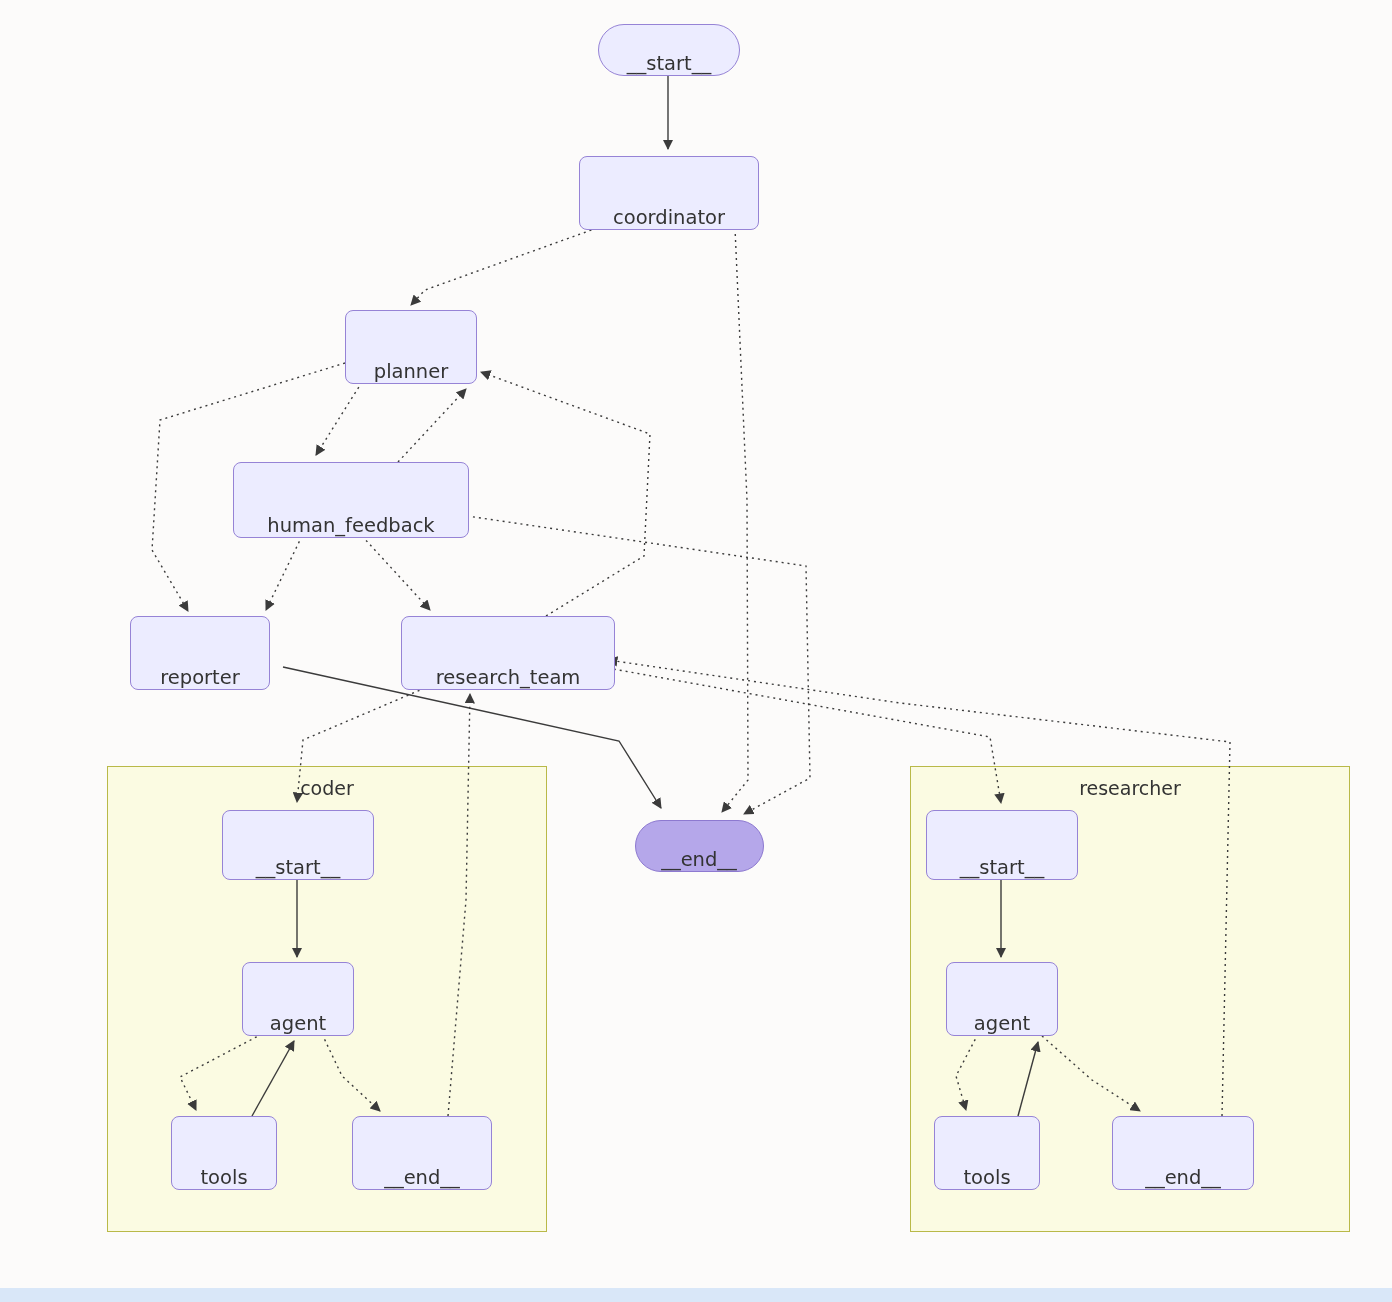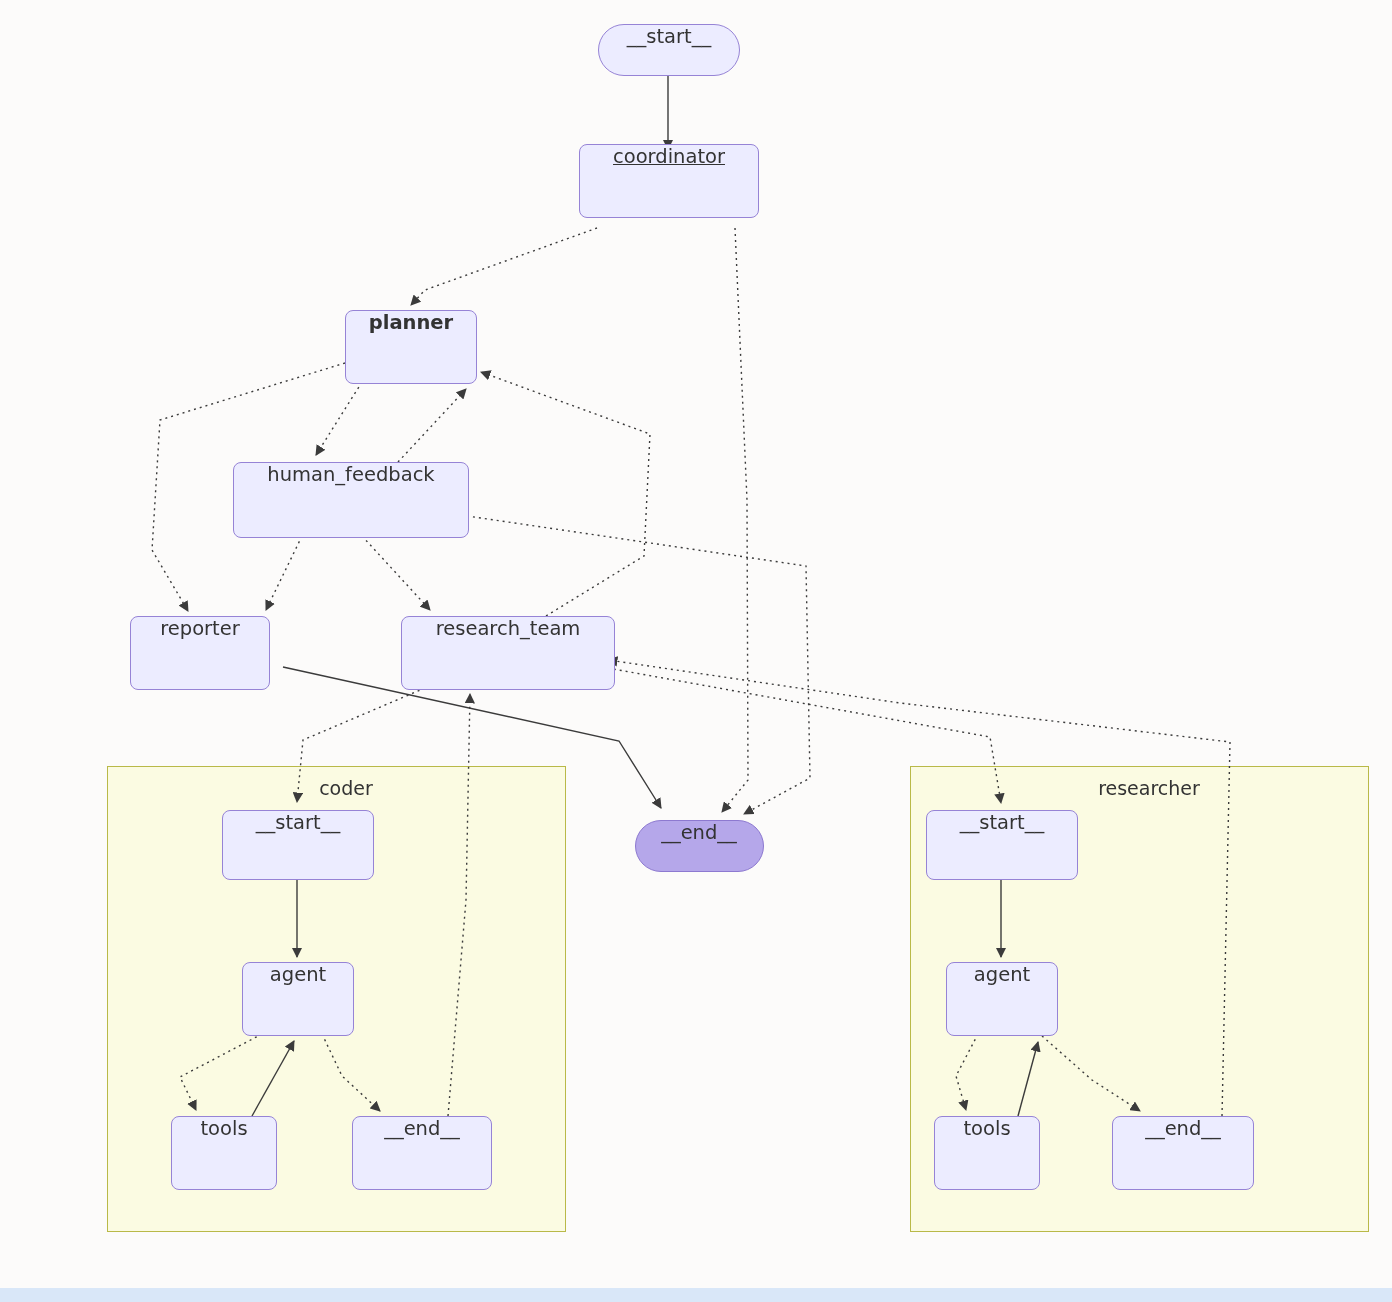--- a/index.html
+++ b/index.html
@@ -5,29 +5,28 @@
   html,body{margin:0;padding:0;}
   .page{
     position:relative;width:1392px;height:1302px;overflow:hidden;
     background:var(--bg,#fcfbfa);
     font-family:"DejaVu Sans","Liberation Sans",sans-serif;
   }
   .subgraph{
     position:absolute;
     background:var(--subgraph-fill,#fbfbe2);
     border:1px solid var(--subgraph-border,#b9b948);
-    padding-left:19px;
   }
   .subgraph-label{
     margin-top:10px;text-align:center;
     font-size:19px;color:var(--text,#333);
   }
   svg.edges{position:absolute;left:0;top:0;width:1392px;height:1302px;}
   .node{
-    position:absolute;display:flex;align-items:flex-start;justify-content:center;
+    position:absolute;display:flex;align-items:flex-end;justify-content:center;
     background:var(--node-fill,#ececff);
     border:1.3px solid var(--node-border,#9683d6);
     border-radius:8px;
     font-size:19.5px;color:var(--text,#333);
     white-space:nowrap;
   }
   .node.pill{border-radius:26px;}
   .node.end{background:var(--end-fill,#b5a7ea);border-color:var(--end-border,#8d79d0);}
   .bottom-bar{
     position:absolute;left:0;bottom:0;width:100%;height:14px;
@@ -71,24 +70,24 @@
       <path d="M 252 1116 L 294 1041" fill="none" stroke="#3b3b3b" stroke-width="1.4" marker-end="url(#arrow)"></path>
       <path d="M 322 1034 L 342 1076 L 380 1111" fill="none" stroke="#3b3b3b" stroke-width="1.4" stroke-dasharray="2 4" marker-end="url(#arrow)"></path>
       <path d="M 1001 878 L 1001 957" fill="none" stroke="#3b3b3b" stroke-width="1.4" marker-end="url(#arrow)"></path>
       <path d="M 978 1034 L 956 1076 L 966 1110" fill="none" stroke="#3b3b3b" stroke-width="1.4" stroke-dasharray="2 4" marker-end="url(#arrow)"></path>
       <path d="M 1018 1116 L 1038 1042" fill="none" stroke="#3b3b3b" stroke-width="1.4" marker-end="url(#arrow)"></path>
       <path d="M 1042 1036 L 1092 1080 L 1140 1111" fill="none" stroke="#3b3b3b" stroke-width="1.4" stroke-dasharray="2 4" marker-end="url(#arrow)"></path>
     </svg>
     <div class="node pill" style="left: 598px; top: 24px; width: 140px; height: 50px;">
       <span>__start__</span>
     </div>
-    <div class="node" style="left: 579px; top: 144px; width: 178px; height: 72px; text-decoration: underline;">
+    <div class="node" style="left: 579px; top: 156px; width: 178px; height: 72px;">
       <span>coordinator</span>
     </div>
-    <div class="node" style="left: 345px; top: 310px; width: 130px; height: 72px; font-weight: bold;">
+    <div class="node" style="left: 345px; top: 310px; width: 130px; height: 72px;">
       <span>planner</span>
     </div>
     <div class="node" style="left: 233px; top: 462px; width: 234px; height: 74px;">
       <span>human_feedback</span>
     </div>
     <div class="node" style="left: 130px; top: 616px; width: 138px; height: 72px;">
       <span>reporter</span>
     </div>
     <div class="node" style="left: 390px; top: 616px; width: 212px; height: 72px; margin-left: 11px;">
       <span>research_team</span>

